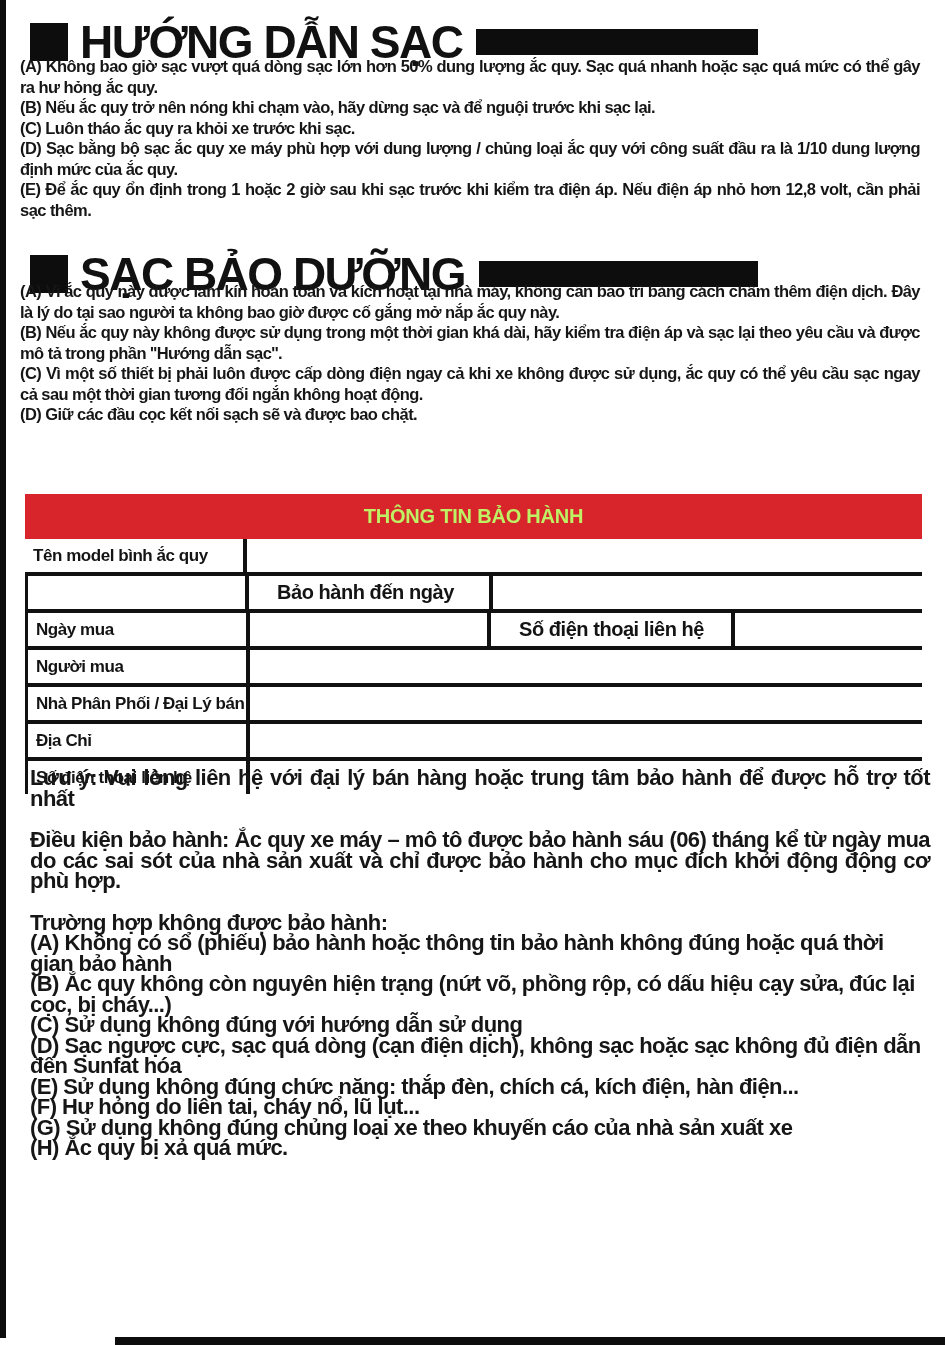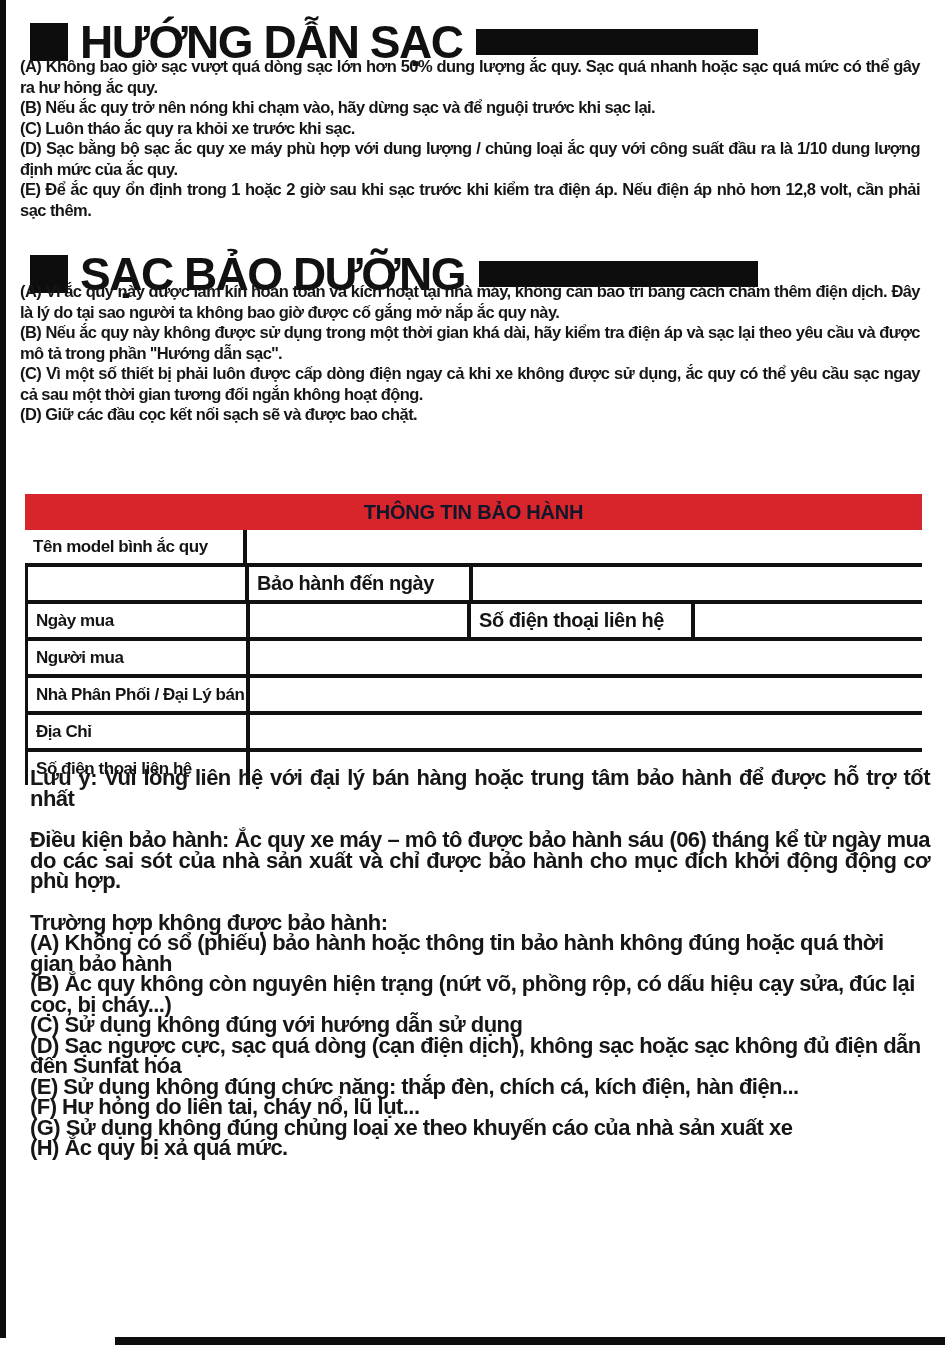--- a/index.html
+++ b/index.html
@@ -27,25 +27,25 @@
   
   .bodyblock{position:absolute;left:20px;width:900px;}
   .bodyblock p{
     margin:0;font-size:16.5px;font-weight:700;letter-spacing:-0.55px;
     line-height:20.5px;text-align:justify;color:#161616;
   }
 
   
   .wtable{position:absolute;left:25px;top:494px;width:897px;}
   .wtable .thead{
-    height:36px;background:#d8242b;color:#0f172a;
+    height:45px;background:#d8242b;color:#bef264;
     display:flex;align-items:center;justify-content:center;
     font-size:20px;font-weight:bold;letter-spacing:-0.2px;
   }
-  .wrow{display:flex;height:33px;border-bottom:4px solid #111;align-items:stretch;}
+  .wrow{display:flex;height:33px;border-bottom:4px solid #111;align-items:stretch;gap:20px;}
   .wrow.last{border-bottom:none;}
   .wrow.bordered{border-left:3px solid #111;}
   .cell{display:flex;align-items:center;box-sizing:border-box;}
   .cell.lbl{width:222px;flex:0 0 auto;border-right:4px solid #111;padding-left:8px;
     font-size:17px;font-weight:700;letter-spacing:-0.45px;}
   .cell.val{width:221px;flex:0 0 auto;border-right:4px solid #111;}
   .cell.lbl2{width:224px;flex:0 0 auto;border-right:4px solid #111;padding-left:8px;
     font-size:20px;font-weight:700;letter-spacing:-0.45px;}
   .cell.val2{flex:1 1 auto;}
   .cell.valwide{flex:1 1 auto;}

